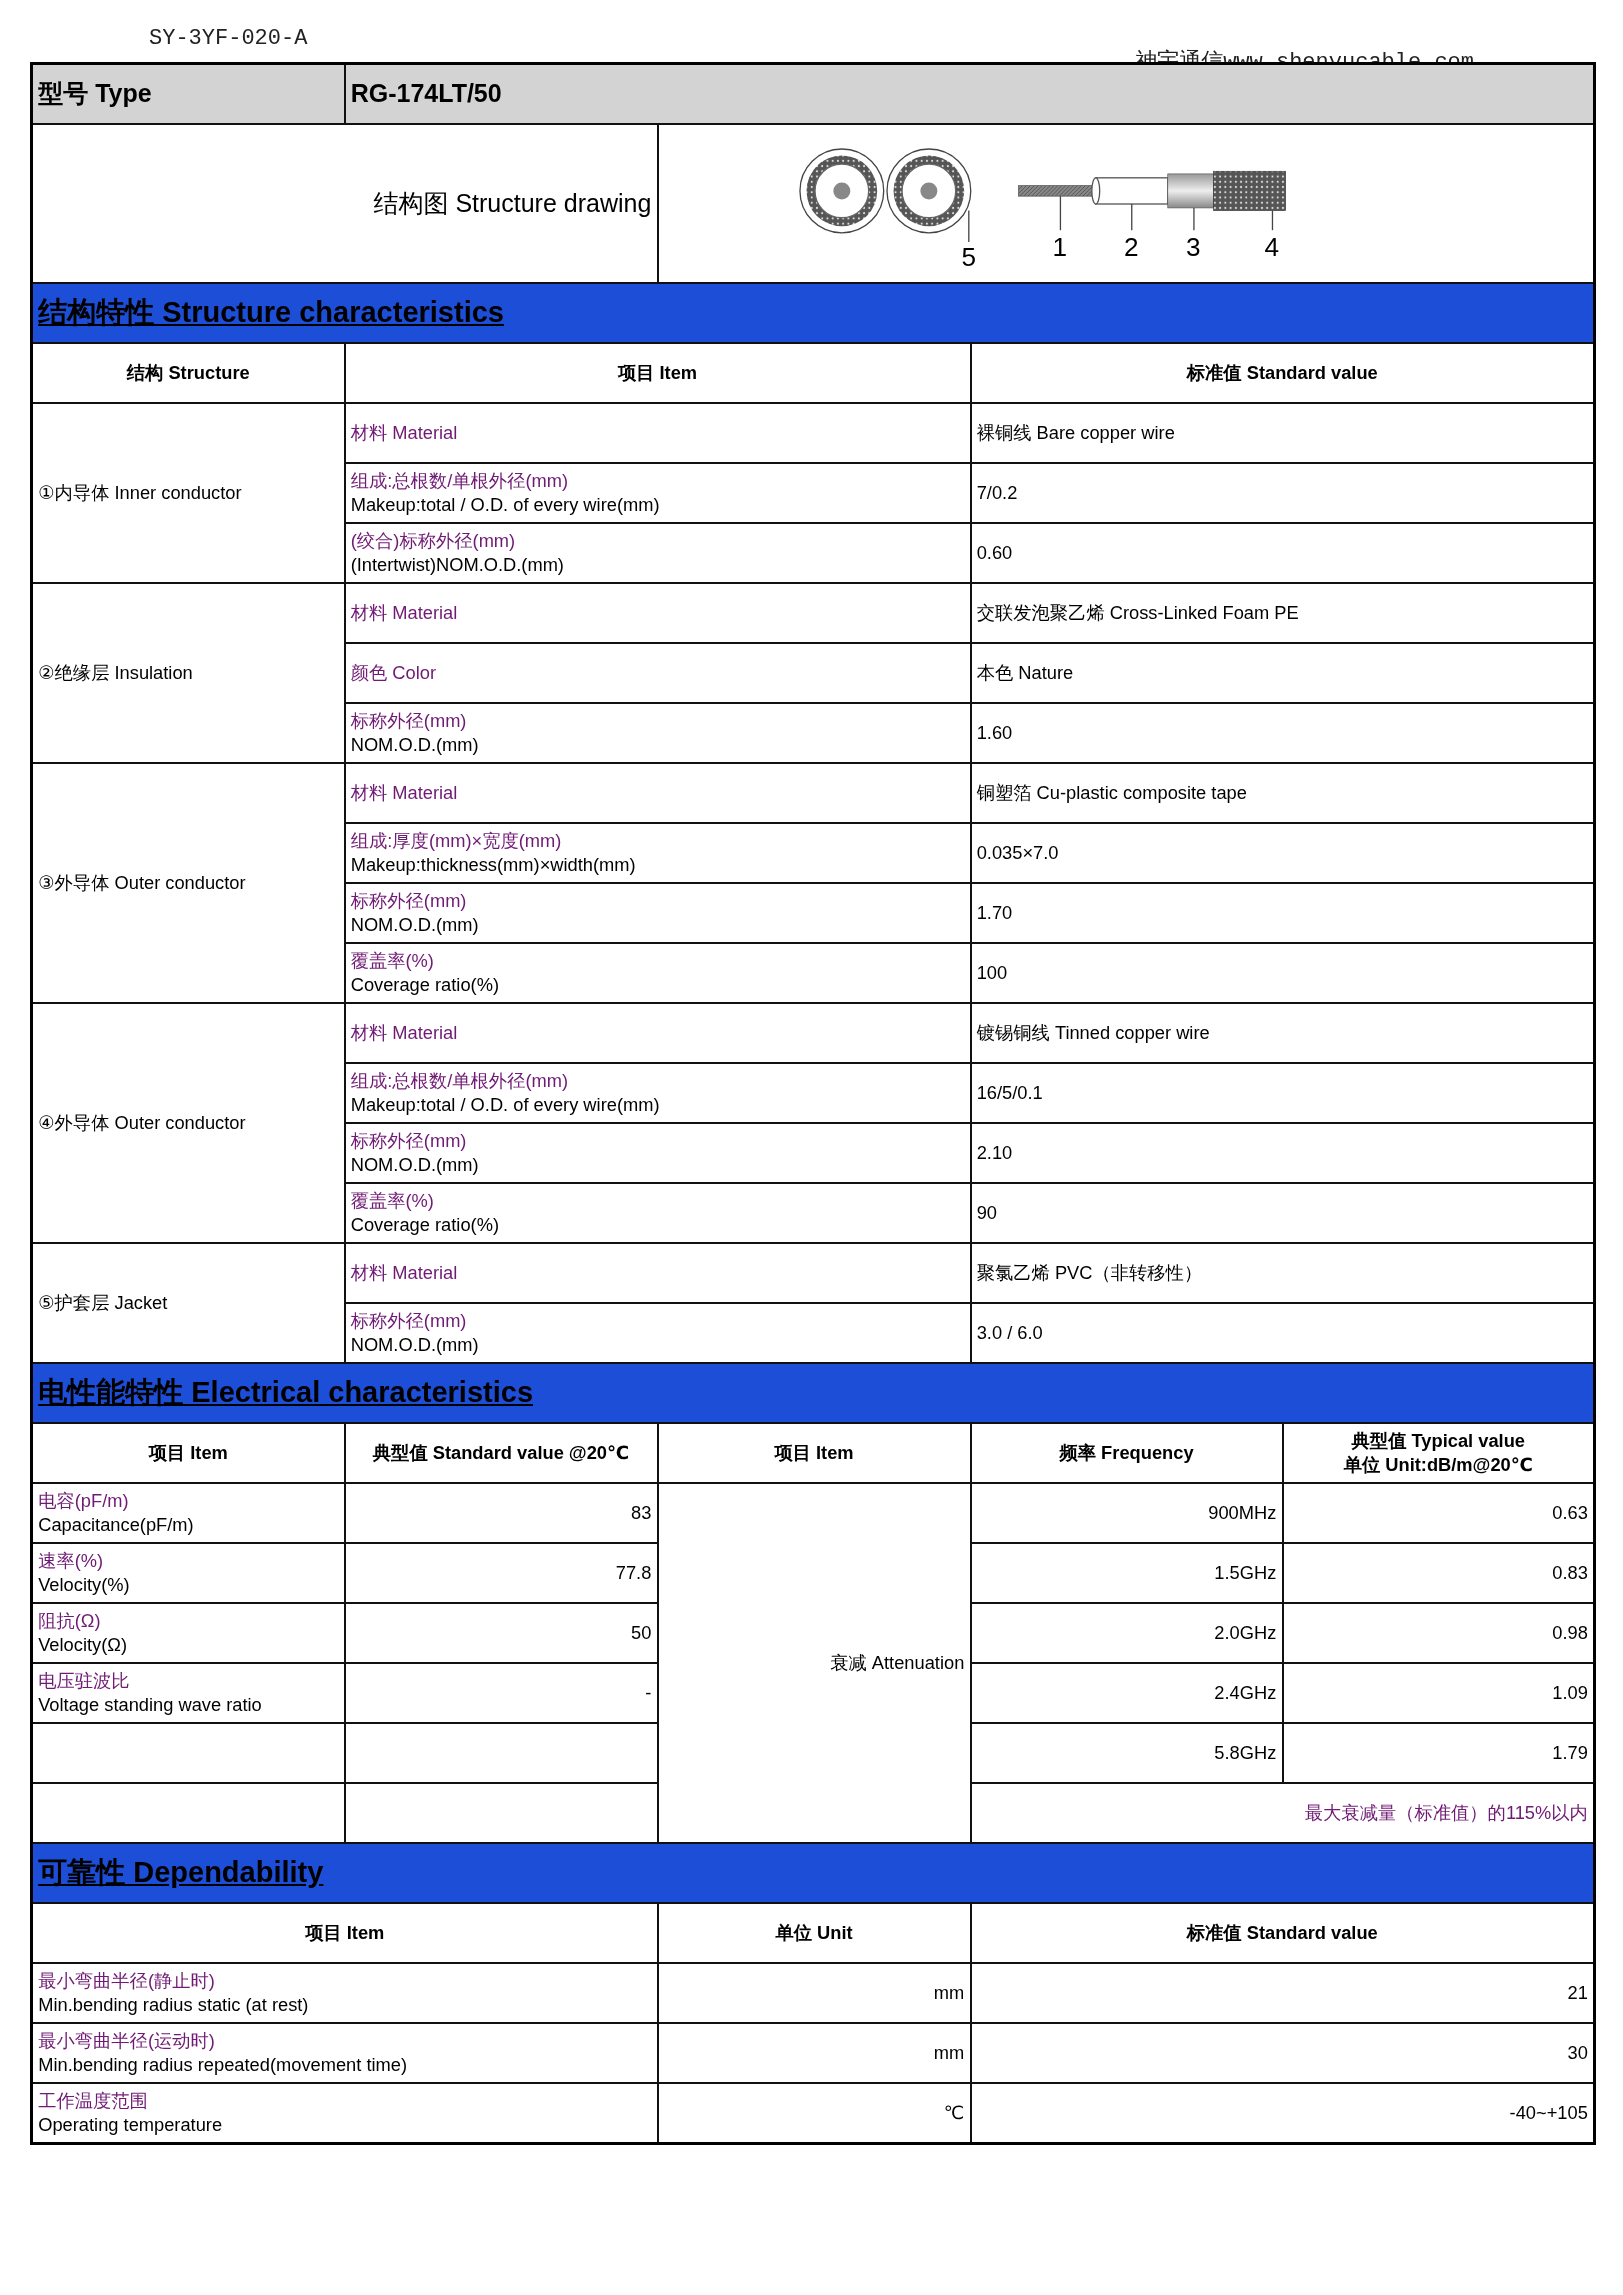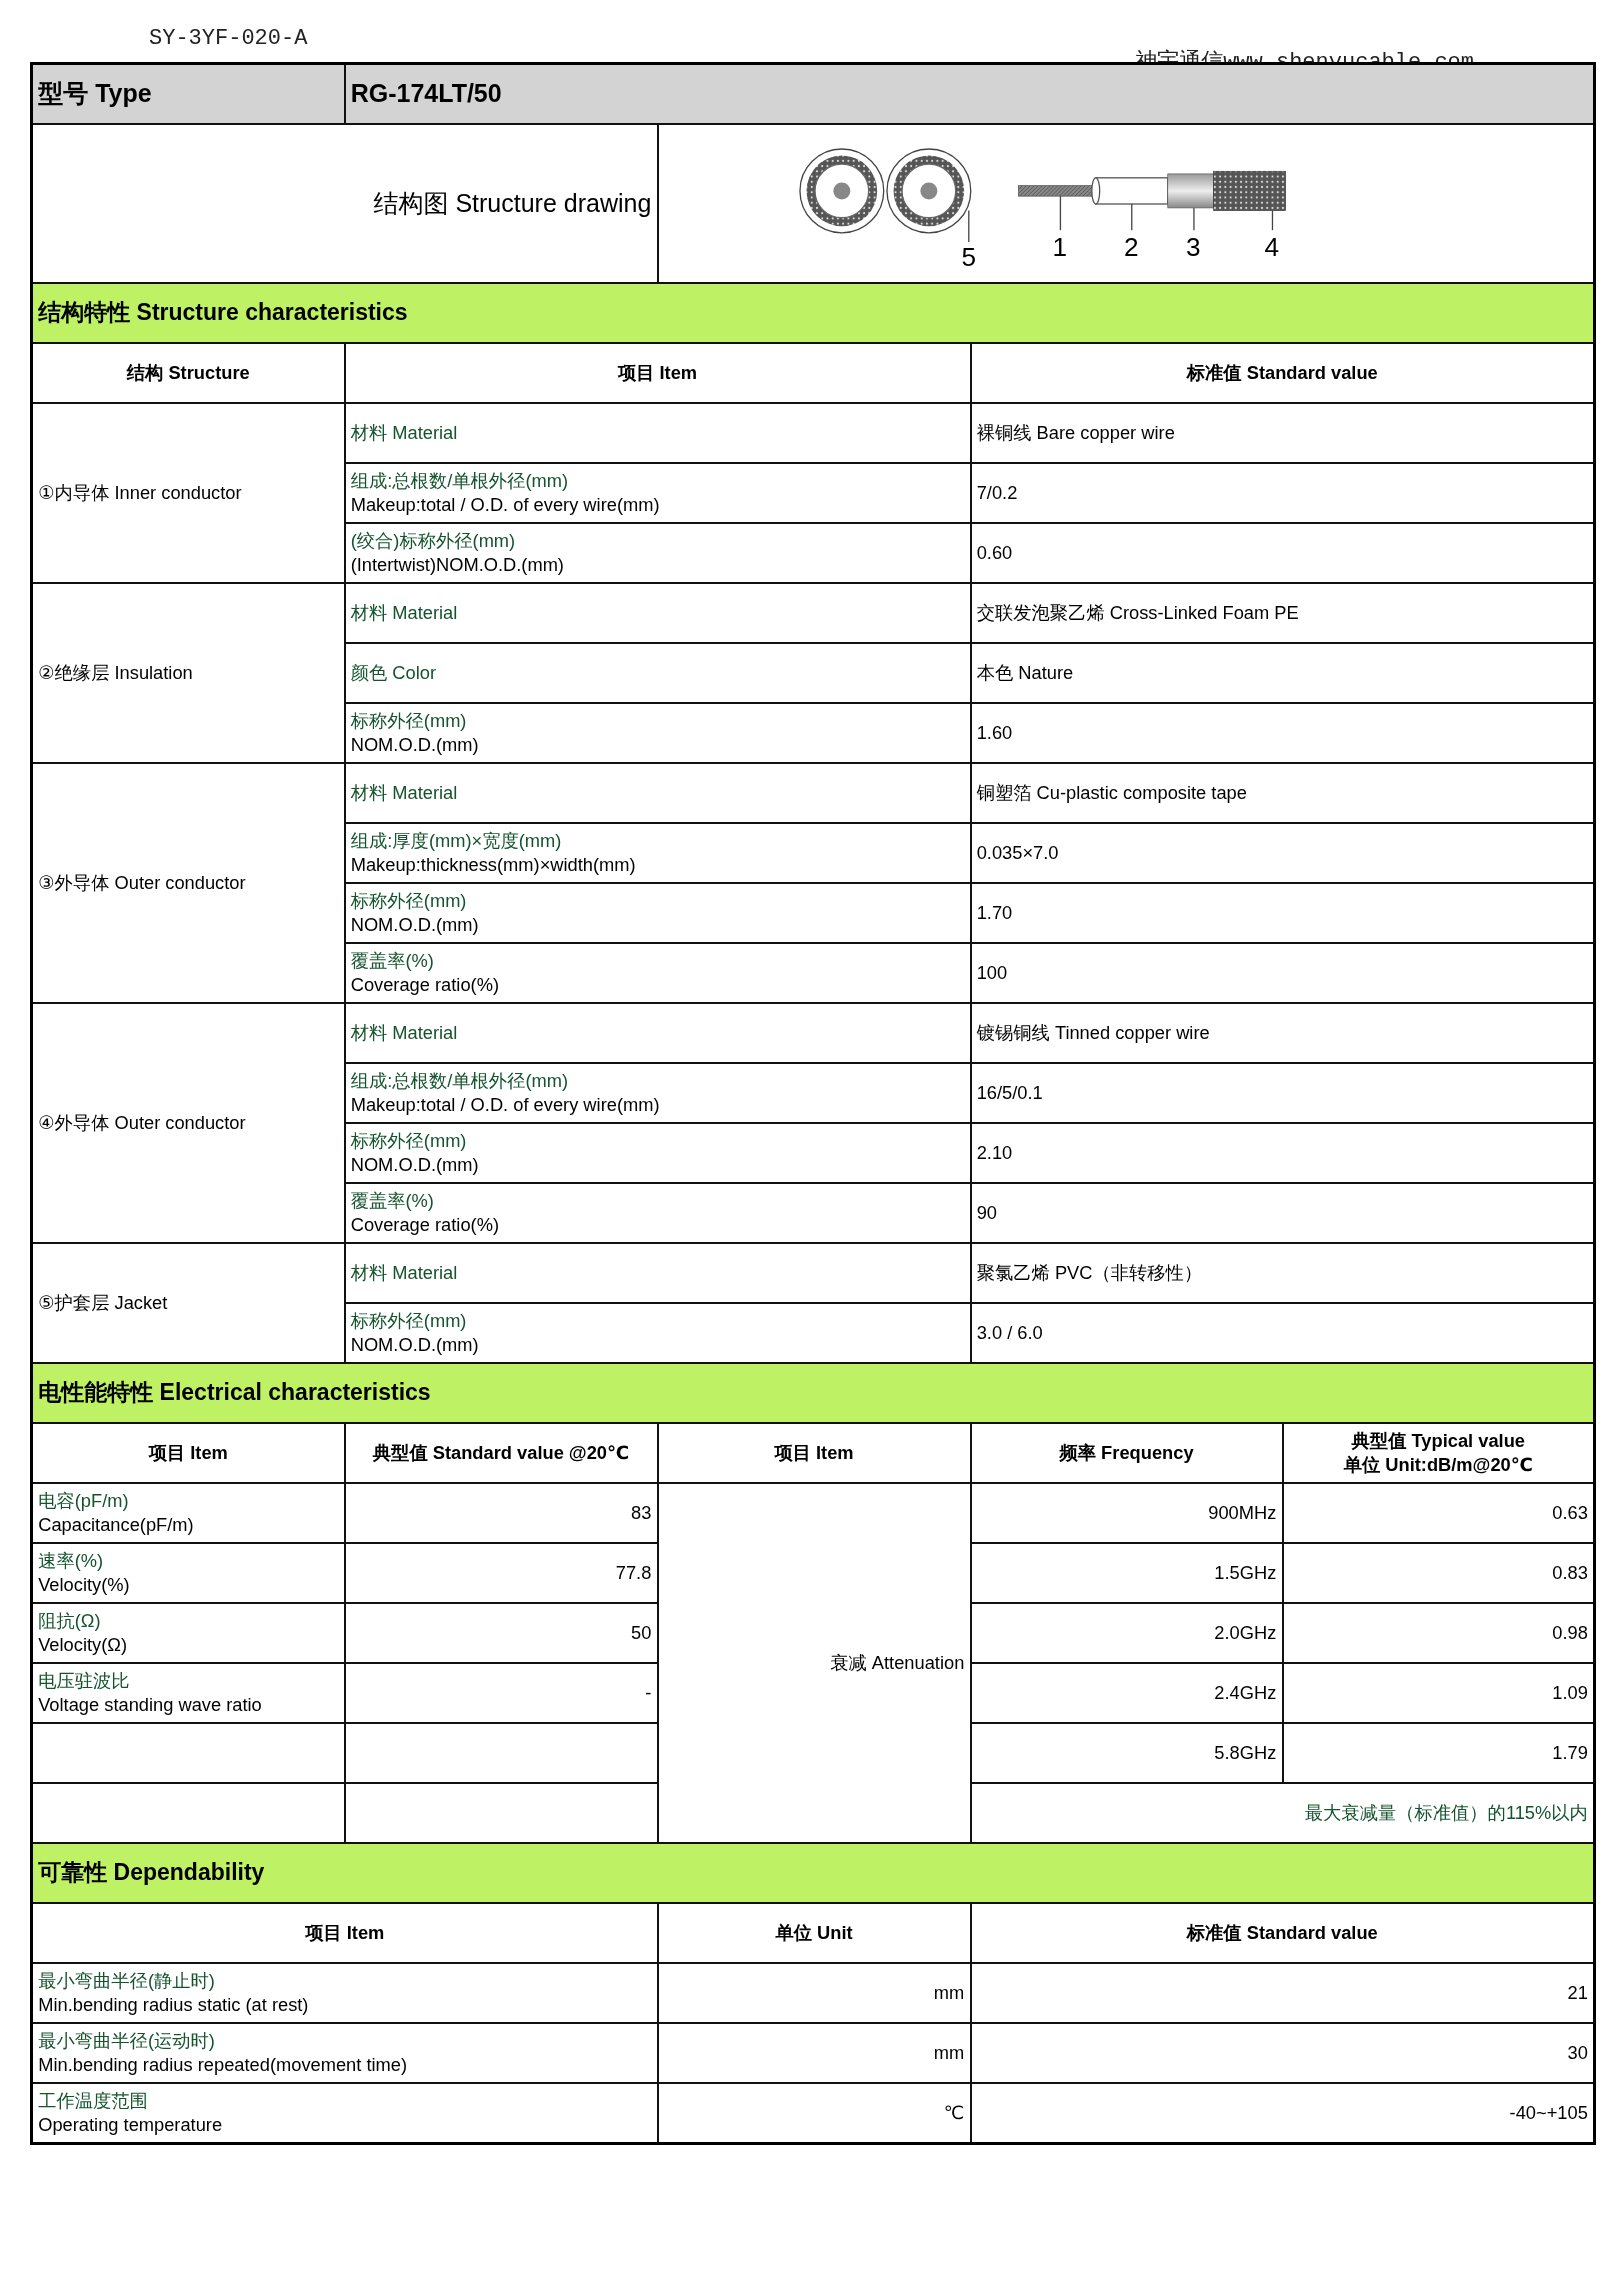--- a/index.html
+++ b/index.html
@@ -5,27 +5,27 @@
   html, body { margin: 0; padding: 0; background: #ffffff; }
   body { width: 1623px; height: 2295px; position: relative; font-family: "Liberation Sans", "DejaVu Sans", sans-serif; color: #000; }
   .hdr { position: absolute; top: 26px; font-family: "Liberation Mono", "DejaVu Sans Mono", monospace; font-size: 22px; color: #222; }
   .hdr.left { left: 149px; }
   .hdr.right { right: 149px; margin-top: 20px; }
 
   table.sheet { position: absolute; left: 30px; top: 62px; width: 1563px; border-collapse: collapse; table-layout: fixed; border: 3.9px solid #000; }
   table.sheet td { border: 2px solid #111; padding: 0 5.2px; vertical-align: middle; font-size: 18.3px; line-height: 23.6px; overflow: hidden; }
   col.c1 { width: 313px; } col.c2 { width: 313px; } col.c3 { width: 313px; } col.c4 { width: 312px; } col.c5 { width: 312px; }
 
-  tr.section td { background: #bef264; height: 58px; font-size: 23px; font-weight: bold; }
+  tr.section td { background: #1d4ed8; height: 58px; font-size: 29px; font-weight: bold; text-decoration: underline; }
   tr.row td { height: 58px; }
   tr.type-row td { background: #d3d3d3; height: 58px; font-size: 25px; font-weight: bold; }
   tr.drawing td { height: 157px; }
   td.th { font-weight: bold; text-align: center; font-size: 19px; }
   td.center { text-align: right; }
-  .zh { color: #14532d; }
+  .zh { color: #701a75; }
   .block { display: block; }
 
   .drawing-box { position: relative; height: 157px; }
   .drawing-box svg { position: absolute; left: 98px; top: 6.5px; }
 </style>
 </head>
 <body>
 
 <div class="hdr left">SY-3YF-020-A</div>
 <div class="hdr right">神宇通信www.shenyucable.com</div>

